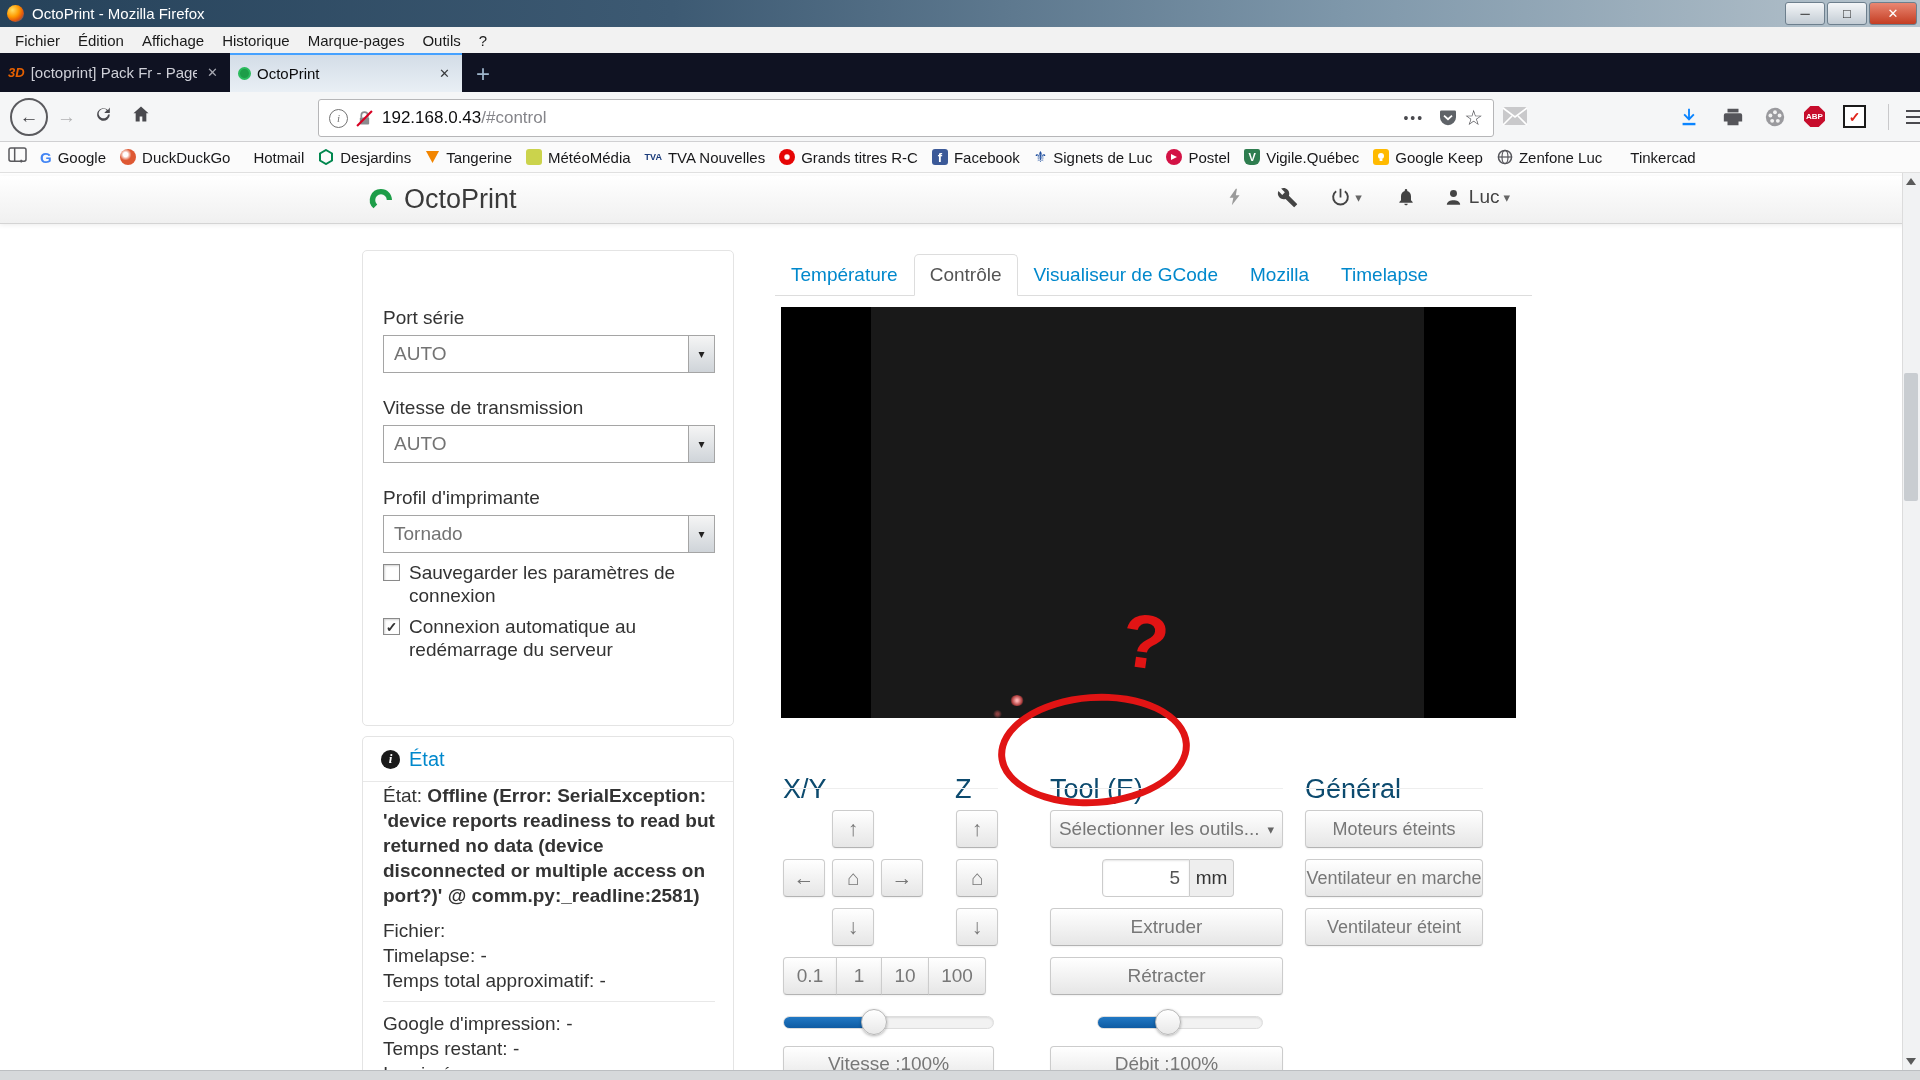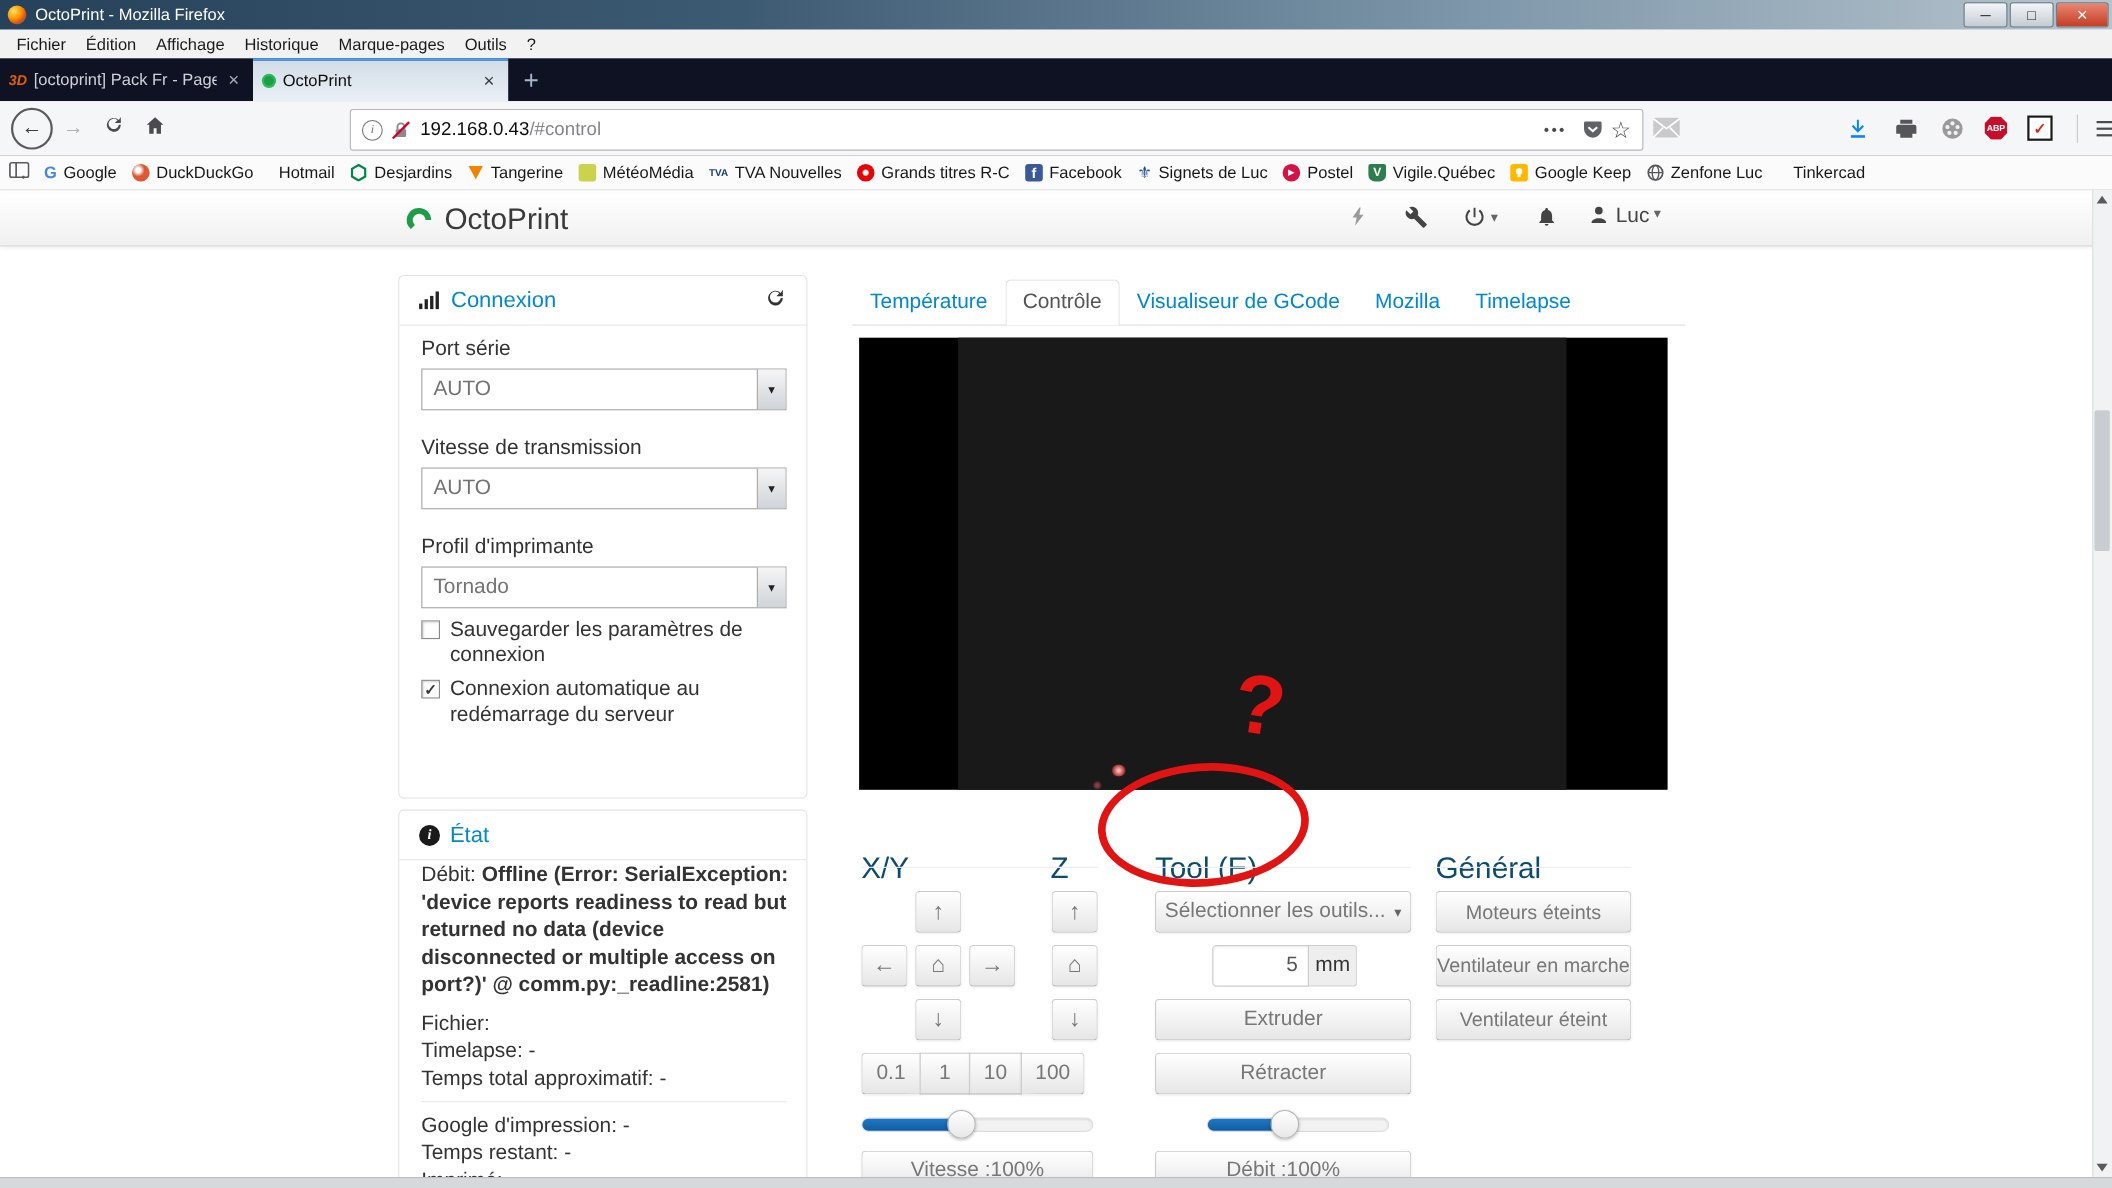--- a/index.html
+++ b/index.html
@@ -328,46 +328,32 @@
     <span style="margin:0 16px;display:flex;align-items:center">
       <svg width="21" height="21" viewBox="0 0 24 24">
           <path fill="#444" d="M11 2h2v10h-2z"></path>
           <path d="M7 4.8a8.4 8.4 0 1 0 10 0" fill="none" stroke="#444" stroke-width="2.2"></path>
         </svg>
       <span class="caret">▾</span>
     </span>
     <svg width="20" height="22" viewBox="0 0 24 24" style="margin:0 18px">
         <path fill="#444" d="M12 22c1.1 0 2-.9 2-2h-4a2 2 0 0 0 2 2zm6-6v-5c0-3.1-1.6-5.6-4.5-6.3V4a1.5 1.5 0 0 0-3 0v.7C7.6 5.4 6 7.9 6 11v5l-2 2v1h16v-1l-2-2z"></path>
       </svg>
-    <span style="margin:0 10px;display:flex;align-items:flex-start;font-size:19px;color:#444">
+    <span style="margin:0 10px;display:flex;align-items:center;font-size:19px;color:#444">
       <svg width="19" height="19" viewBox="0 0 24 24" style="margin-right:6px">
           <circle cx="12" cy="7" r="4.4" fill="#444"></circle>
           <path fill="#444" d="M3.6 21c0-3.6 4.2-5.4 8.4-5.4s8.4 1.8 8.4 5.4z"></path>
         </svg>
       <span>Luc</span>
       <span class="caret">▾</span>
     </span>
   </span>
 </div>
 
 <div class="abs pane" style="left:362px;top:250px;width:372px;height:476px;">
-  <div class="panehdr">
-    <span class="sigbars">
-        <i style="height:5px"></i>
-        <i style="height:9px"></i>
-        <i style="height:12px"></i>
-        <i style="height:16px"></i>
-      </span>
-    <span class="panetitle">Connexion</span>
-    <span style="margin-left:auto">
-      <svg width="20" height="20" viewBox="0 0 24 24">
-          <path fill="#333" d="M17.65 6.35A8 8 0 1 0 20 12h-2.2a6 6 0 1 1-1.63-5.37L13 10h7V3l-2.35 3.35z"></path>
-        </svg>
-    </span>
-  </div>
   <span class="abs label19" style="left:20px;top:56px">Port série</span>
   <div class="abs wsel" style="left:20px;top:84px;width:332px;">
     <span class="val">AUTO</span>
     <span class="dd">▾</span>
   </div>
   <span class="abs label19" style="left:20px;top:146px">Vitesse de transmission</span>
   <div class="abs wsel" style="left:20px;top:174px;width:332px;">
     <span class="val">AUTO</span>
     <span class="dd">▾</span>
   </div>
@@ -383,21 +369,21 @@
     </span>
   <span class="abs label19" style="left:46px;top:364px;width:288px;line-height:23px">Connexion automatique au redémarrage du serveur</span>
 </div>
 
 <div class="abs pane" style="left:362px;top:736px;width:372px;height:400px;">
   <div class="panehdr">
     <span style="width:19px;height:19px;border-radius:50%;background:#1a1a1a;color:#fff;display:flex;align-items:center;justify-content:center;font-size:13px;font-weight:700;font-family:'Liberation Serif',serif;font-style:italic">i</span>
     <span class="panetitle">État</span>
   </div>
   <p class="abs" style="left:20px;top:46px;width:334px;margin:0;font-size:19px;line-height:25px;color:#333">
-    <span>Débit: </span><b>Offline (Error: SerialException: 'device reports readiness to read but returned no data (device disconnected or multiple access on port?)' @ comm.py:_readline:2581)</b>
+    <span>État: </span><b>Offline (Error: SerialException: 'device reports readiness to read but returned no data (device disconnected or multiple access on port?)' @ comm.py:_readline:2581)</b>
   </p>
   <span class="statline" style="top:183px">Fichier:</span>
   <span class="statline" style="top:208px">Timelapse: -</span>
   <span class="statline" style="top:233px">Temps total approximatif: -</span>
   <div class="abs" style="left:20px;top:264px;width:332px;height:1px;background:#e8e8e8"></div>
   <span class="statline" style="top:276px">Google d'impression: -</span>
   <span class="statline" style="top:301px">Temps restant: -</span>
   <span class="statline" style="top:326px">Imprimé: -</span>
 </div>
 

